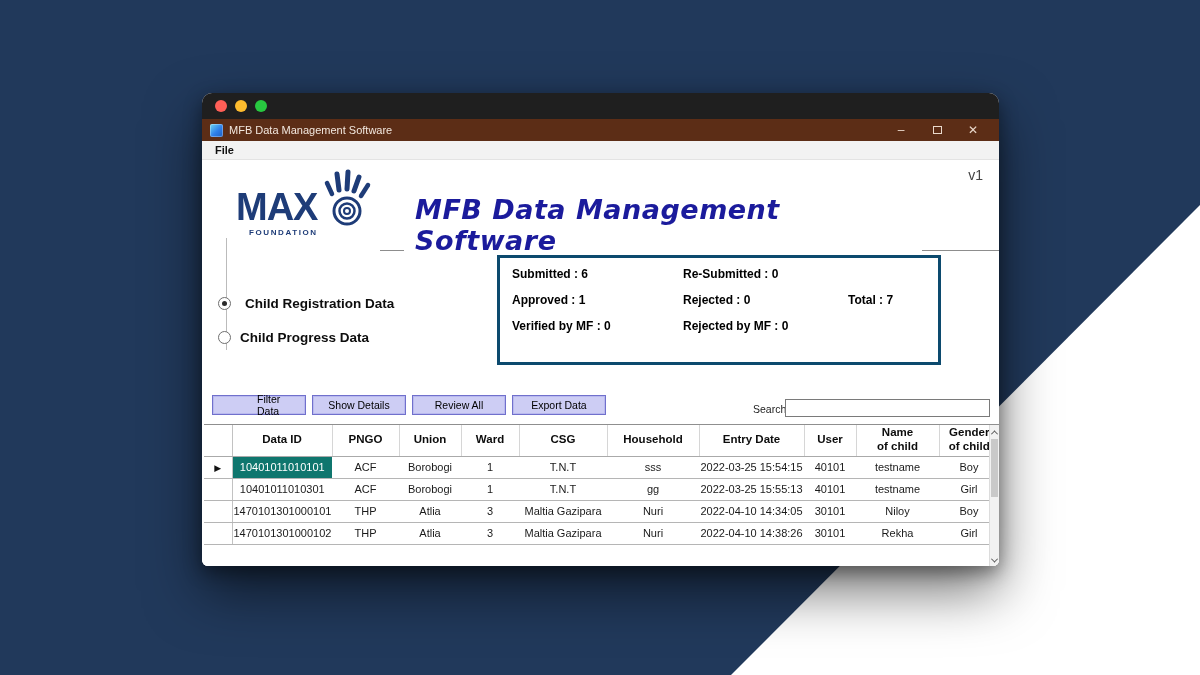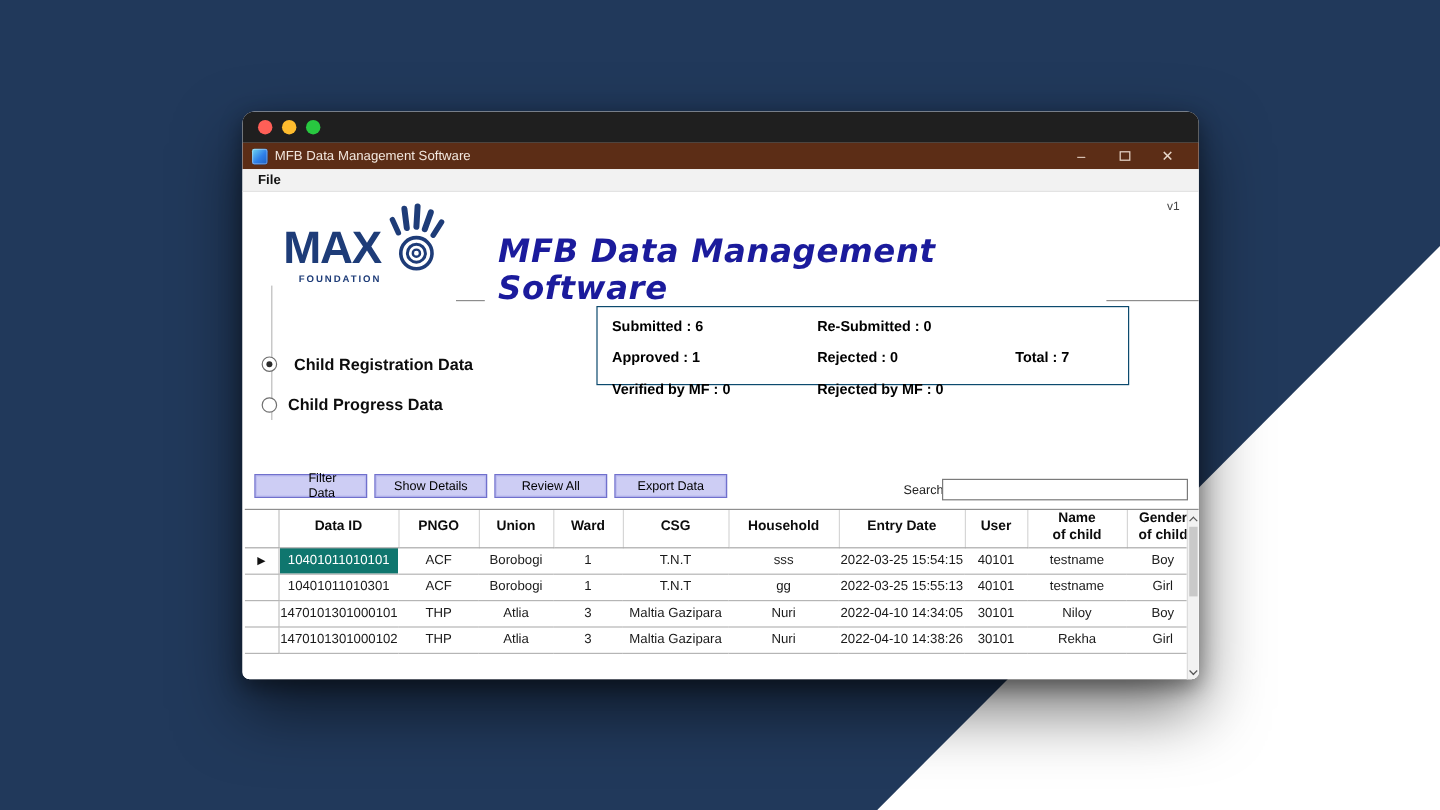--- a/index.html
+++ b/index.html
@@ -39,21 +39,21 @@
   .wtitle { color: #f2e7de; font-size: 11px; }
   .wctrls { margin-left: auto; display: flex; align-items: center; color: #ead9cc; }
   .wbtn { width: 36px; height: 22px; display: flex; align-items: center; justify-content: center; font-size: 12px; }
   .maxbox { width: 9px; height: 8px; border: 1px solid #ead9cc; }
   .menubar {
     height: 19px; background: #f2f2f2; border-bottom: 1px solid #e3e3e3;
     display: flex; align-items: center; padding-left: 9px;
   }
   .menuitem { font-size: 11px; color: #111; padding: 0 4px; font-weight: bold; }
   .content { position: relative; height: 406px; background: #fff; }
-  .version { position: absolute; top: 7px; right: 16px; font-size: 10px; color: #444; text-align: right; }
+  .version { position: absolute; top: 7px; right: 16px; font-size: 14px; color: #444; text-align: right; }
   
   .logo { position: absolute; left: 30px; top: 12px; width: 150px; height: 68px; color: #1e3c78; }
   .logo-max { position: absolute; left: 4px; top: 14px; font-size: 38px; font-weight: bold; letter-spacing: -1px; }
   .logo-sub { position: absolute; left: 17px; top: 56px; font-size: 8px; font-weight: bold; letter-spacing: 1.6px; }
   .logo-hand { position: absolute; left: 88px; top: -3px; }
   
   .heading-row { position: absolute; left: 178px; top: 34px; display: flex; align-items: flex-end; gap: 7px; }
   .hline { height: 1px; background: #8d8d8d; margin-bottom: 5px; }
   .hline.l { width: 25px; } .hline.r { width: 80px; }
   .heading {
@@ -62,21 +62,21 @@
     color: #1b1b9c; letter-spacing: .5px; padding: 0 4px;
   }
   
   .vline { position: absolute; left: 24px; top: 78px; width: 1px; height: 112px; background: #bbbbbb; }
   .radio-row { position: absolute; left: 16px; height: 20px; display: flex; align-items: center; gap: 9px; }
   .radio-row.r0 { top: 99px; } .radio-row.r1 { top: 133px; gap: 14px; } .radio-row.r2 { top: 167px; }
   .rcirc { width: 13px; height: 13px; border-radius: 50%; border: 1px solid #6f6f6f; background: #fff; position: relative; flex: none; }
   .radio-row.selected .rcirc::after { content: ""; position: absolute; inset: 3px; border-radius: 50%; background: #2b2b2b; }
   .rlabel { font-size: 13.5px; font-weight: bold; color: #0d0d0d; white-space: nowrap; }
   
-  .stats { position: absolute; left: 295px; top: 95px; width: 444px; height: 66px; border: 1px solid #0c4a6e; background: #fff; }
+  .stats { position: absolute; left: 295px; top: 95px; width: 444px; height: 110px; border: 3px solid #0c4a6e; background: #fff; }
   .st { position: absolute; font-size: 12px; font-weight: bold; color: #000; white-space: nowrap; }
   .row1 { top: 9px; } .row2 { top: 35px; } .row3 { top: 61px; }
   .c1 { left: 12px; } .c2 { left: 183px; } .c3 { left: 348px; }
   
   .btn {
     position: absolute; top: 235px; width: 94px; height: 20px;
     background: #cdcdf4; border: 1px solid #7070cc; box-shadow: inset 0 0 0 1px #b9b9ef;
     display: flex; align-items: center; justify-content: center;
     font-size: 10.5px; color: #000; cursor: default;
   }

